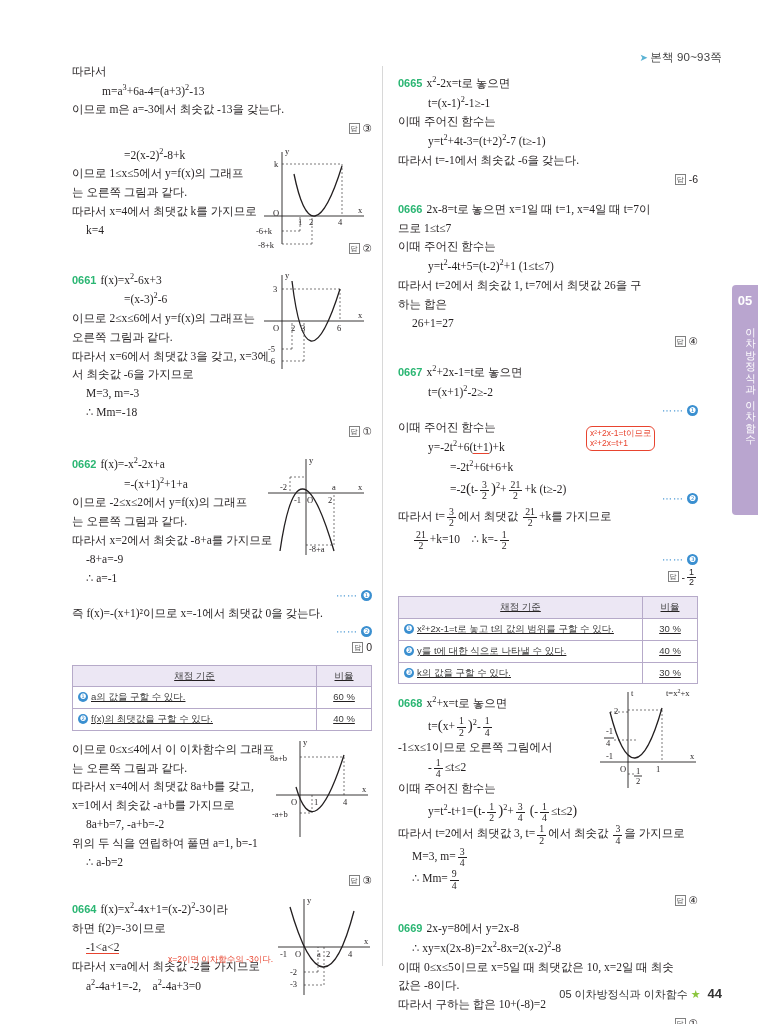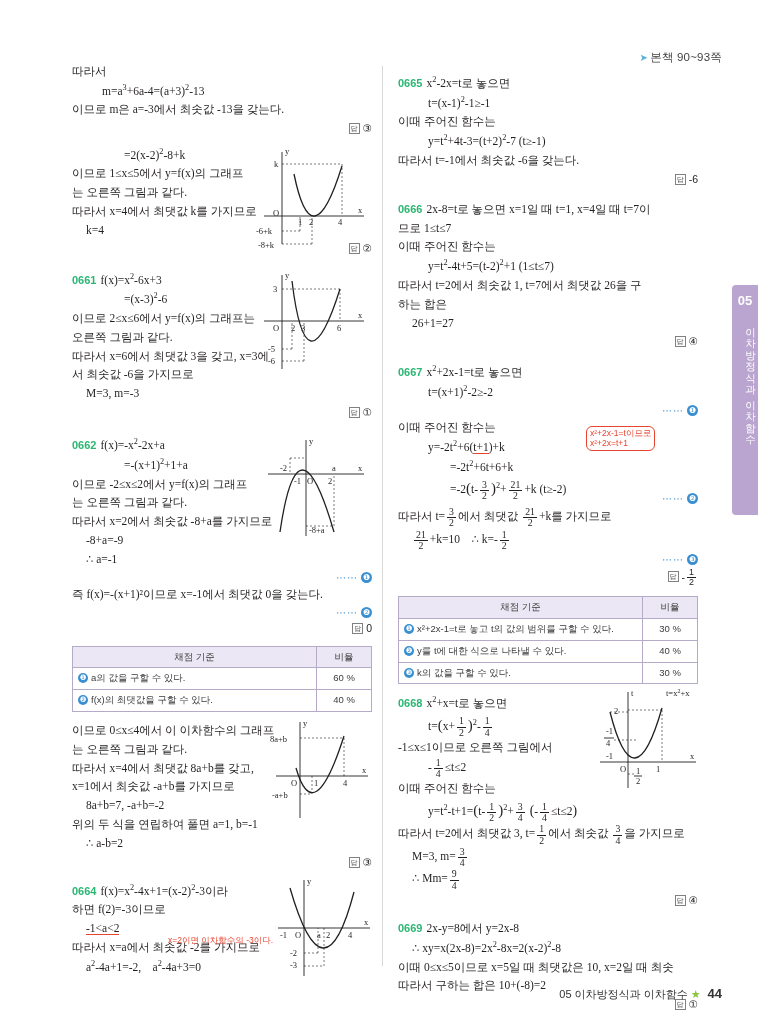--- a/index.html
+++ b/index.html
@@ -137,20 +137,21 @@
     font-family: "Liberation Sans", sans-serif;
   }
   .cue-row .dots { letter-spacing: 1px; margin-right: 3px;}
   
   .rubric {
     width: 100%;
     border-collapse: collapse;
     font-family: "Liberation Sans", sans-serif;
     font-size: 9.5px;
     margin: 6px 4px 10px 0;
+    text-decoration: underline;
   }
   .rubric th {
     background: #ece7f4;
     border: 1px solid #b6aac9;
     font-weight: normal;
     padding: 3px 2px;
     color: #3b3b3b;
   }
   .rubric td {
     border: 1px solid #b6aac9;
@@ -288,20 +289,21 @@
     </div>
 
     <div class="blk" style="margin-top:14px;">
       <div class="line"><span class="pnum">0661</span><span>f(x)=x<sup>2</sup>-6x+3</span></div>
       <div class="line ind3">=(x-3)<sup>2</sup>-6</div>
       <div class="line">이므로 2≤x≤6에서 y=f(x)의 그래프는</div>
       <div class="line">오른쪽 그림과 같다.</div>
       <div class="line">따라서 x=6에서 최댓값 3을 갖고, x=3에</div>
       <div class="line">서 최솟값 -6을 가지므로</div>
       <div class="line ind1">M=3, m=-3</div>
+      <div class="line ind1">∴ Mm=-18</div>
       <div class="ans"><span class="ansbox">답</span><span>①</span></div>
 
       <div class="graph" style="left:182px; top:-2px;">
         <svg width="120" height="110" viewBox="0 0 120 110">
           <line class="axis" x1="28" y1="6" x2="28" y2="100"></line>
           <line class="axis" x1="10" y1="52" x2="110" y2="52"></line>
           <text class="glabel" x="31" y="9">y</text>
           <text class="glabel" x="104" y="49">x</text>
           <text class="glabel" x="19" y="62">O</text>
           <text class="glabel" x="19" y="23">3</text>
@@ -521,20 +523,21 @@
           <path class="dash" d="M30,52 L52,52"></path>
           <path class="dash" d="M26,24 L44,24"></path>
         </svg>
       </div>
     </div>
 
     <div class="blk" style="margin-top:12px;">
       <div class="line"><span class="pnum">0669</span><span>2x-y=8에서      y=2x-8</span></div>
       <div class="line ind1">∴ xy=x(2x-8)=2x<sup>2</sup>-8x=2(x-2)<sup>2</sup>-8</div>
       <div class="line">이때 0≤x≤5이므로 x=5일 때 최댓값은 10, x=2일 때 최솟</div>
+      <div class="line">값은 -8이다.</div>
       <div class="line">따라서 구하는 합은      10+(-8)=2</div>
       <div class="ans"><span class="ansbox">답</span><span>①</span></div>
     </div>
   </div>
 
   <div class="footer">
     <span>05 이차방정식과 이차함수</span><span class="star">★</span><span class="pg">44</span>
   </div>
 
 </div>

